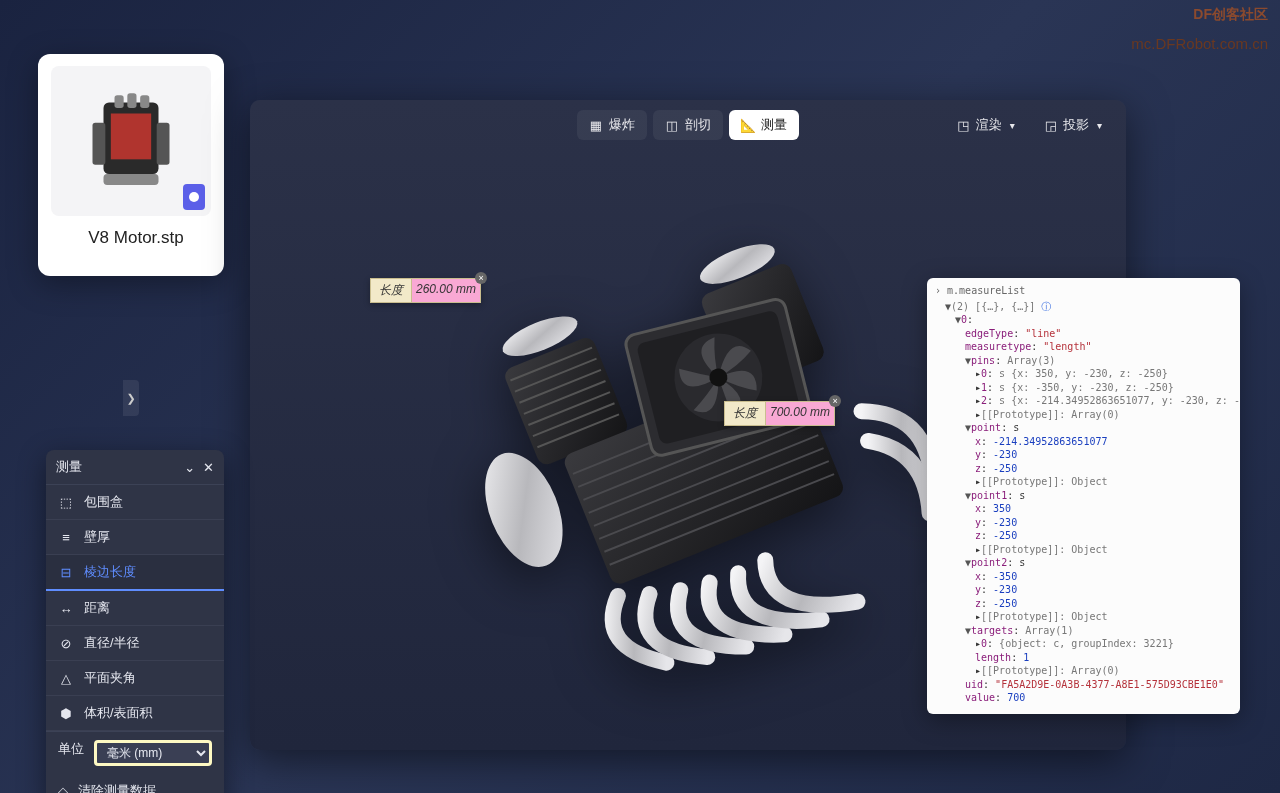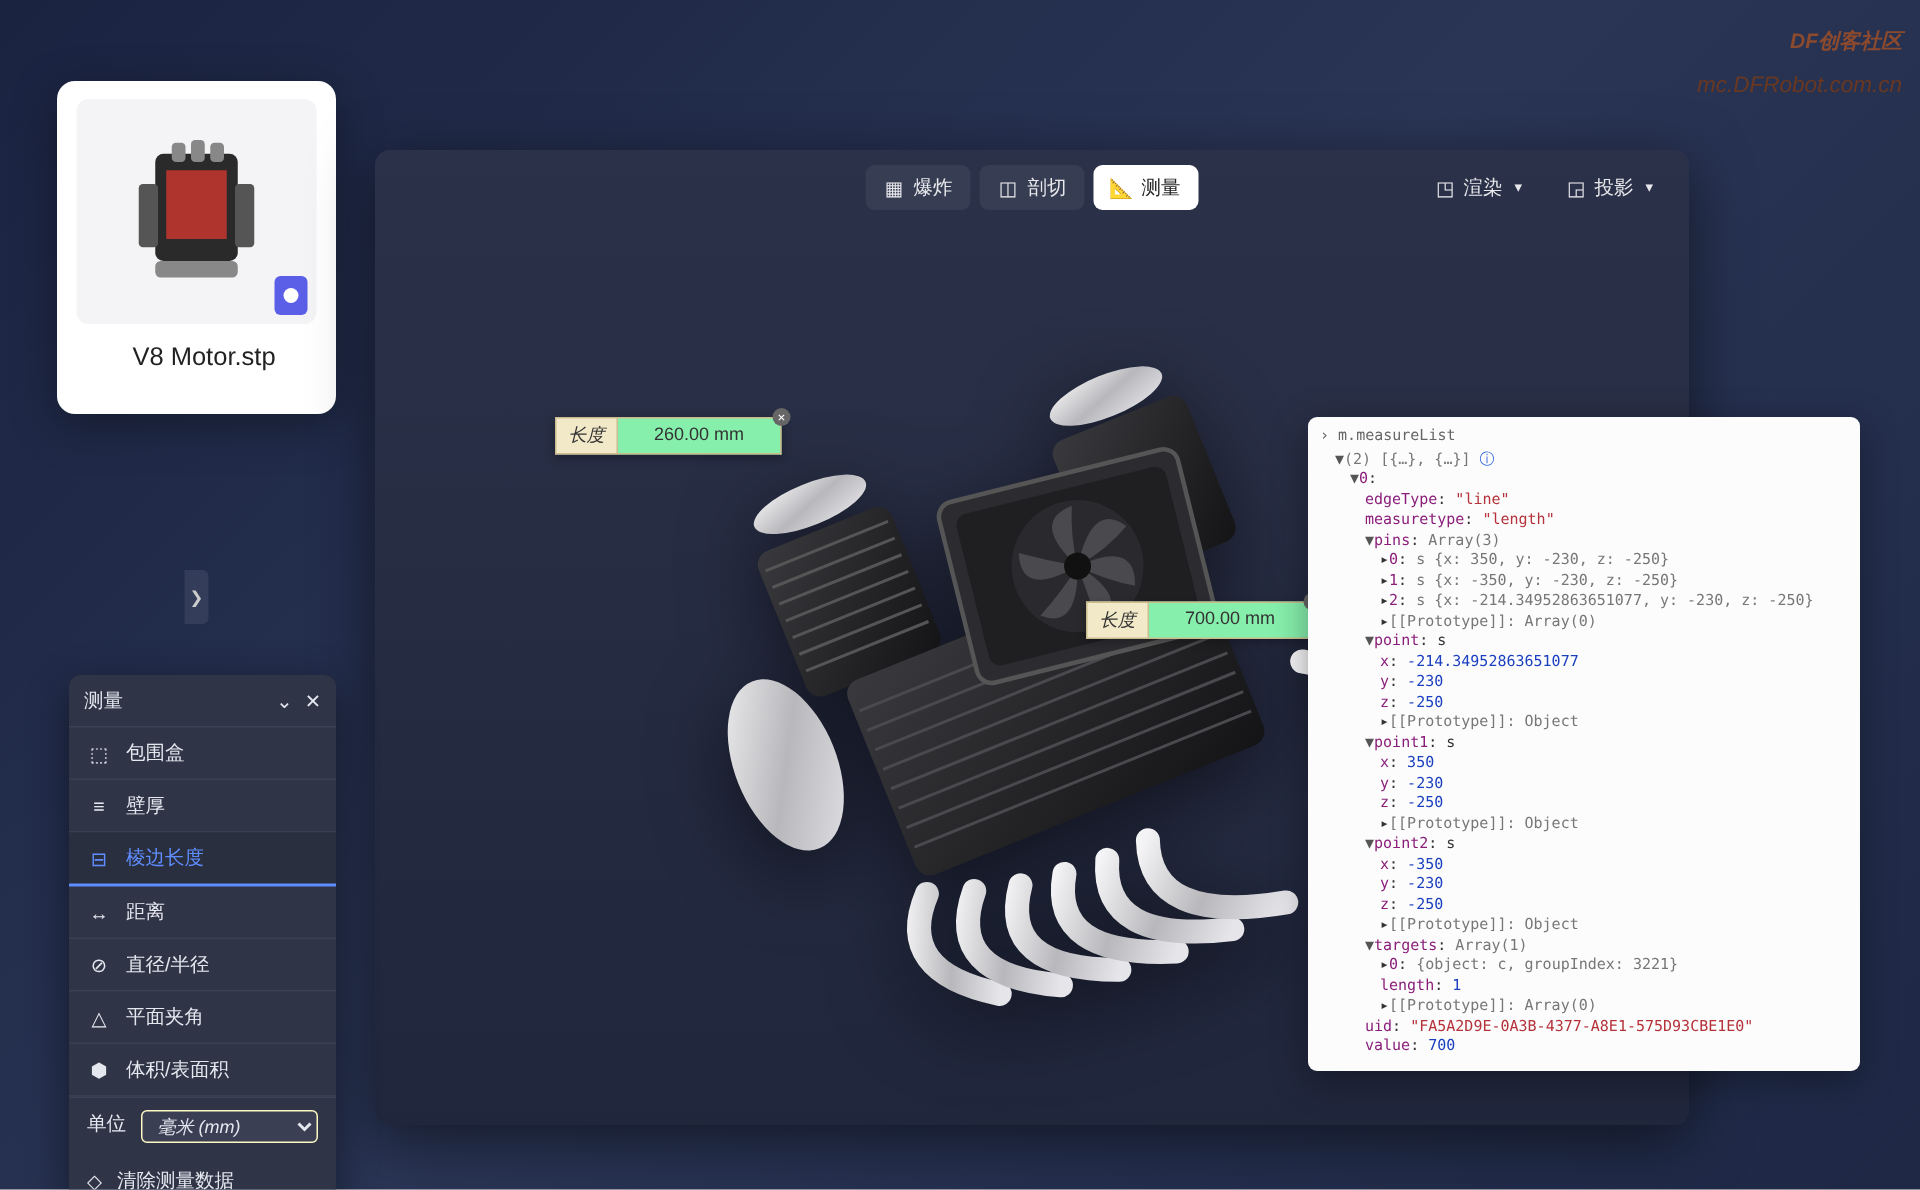--- a/index.html
+++ b/index.html
@@ -3,22 +3,22 @@
 <meta charset="utf-8">
 <style>
 * { margin: 0; padding: 0; box-sizing: border-box; }
 body {
   width: 1280px; height: 793px;
   background: linear-gradient(135deg, #1a2340 0%, #2a3555 50%, #1e2845 100%);
   font-family: -apple-system, "Helvetica Neue", Arial, sans-serif;
   overflow: hidden; position: relative; color: #333;
 }
 .watermark {
-  position: absolute; top: 19px; right: 12px; text-align: right;
-  color: #8b4a2e; font-weight: bold; font-size: 14px; font-style: italic;
+  position: absolute; top: 6px; right: 12px; text-align: right;
+  color: #8b4a2e; font-weight: bold; font-size: 14px;
 }
 .watermark .sub { color: #6a3820; font-size: 15px; font-weight: normal; margin-top: 11px; }
 
 
 .file-card {
   position: absolute; top: 54px; left: 38px; width: 186px; height: 222px;
   background: #fff; border-radius: 12px; box-shadow: 0 8px 30px rgba(0,0,0,.35);
   display: flex; flex-direction: column; align-items: center; padding: 12px;
 }
 .file-thumb {
@@ -65,21 +65,21 @@
   display:flex; align-items:center; justify-content:center;
 }
 .engine { filter: drop-shadow(0 15px 25px rgba(0,0,0,.5)); }
 
 
 .measure-tag {
   position: absolute; display: flex; font-size: 12px;
   box-shadow: 0 2px 6px rgba(0,0,0,.3);
 }
 .measure-tag .lbl { background:#f2e9c9; padding:3px 8px; border:1px solid #c9bd8e;font-style:italic; }
-.measure-tag .val { background:#86efac; padding:3px 24px; border:1px solid #c9bd8e; border-left:none; }
+.measure-tag .val { background:#f9a8d4; padding:3px 4px; border:1px solid #c9bd8e; border-left:none;font-style:italic; }
 .measure-tag .x {
   position:absolute; top:-6px; right:-6px; width:12px; height:12px;
   background:#666; color:#fff; border-radius:50%; font-size:9px; line-height:12px; text-align:center;
 }
 #tag1 { top: 278px; left: 370px; }
 #tag2 { top: 401px; left: 724px; }
 
 
 .side-handle {
   position:absolute; top:380px; left:123px; width:16px; height:36px;
@@ -102,30 +102,30 @@
   display:flex; align-items:center; gap:10px; padding:8px 12px;
   border-bottom:1px solid #3a3f52; cursor:pointer;
 }
 .mp-item.selected { background:#2a2f40; color:#5f8dff; border-bottom:2px solid #5f8dff; }
 .mp-item .mico { width:16px; display:inline-flex; justify-content:center; }
 .mp-unit {
   display:flex; align-items:flex-start; gap:10px; padding:8px 12px;
   border-top:1px solid #3c4256;
 }
 .mp-unit select {
-  flex:1; background:#3a3f54; color:#e5e7ef; border:1px solid #fef9c3;
-  border-radius:4px; padding:2px 6px; font-size:12px;font-style:italic;
+  flex:1; background:#3a3f54; color:#e5e7ef; border:3px solid #fef9c3;
+  border-radius:4px; padding:2px 6px; font-size:12px;
 }
 .mp-clear {
   display:flex; align-items:center; gap:10px; padding:8px 12px; cursor:pointer;
 }
 
 
 .console {
-  position: absolute; top: 278px; right: 40px; width: 368px; height: 436px;
+  position: absolute; top: 278px; right: 40px; width: 313px; height: 436px;
   background: #fcfcfc; border-radius: 6px; box-shadow: 0 6px 24px rgba(0,0,0,.35);
   font-family: Menlo, Consolas, monospace; font-size: 10px; color: #333;
   padding: 6px 8px; overflow: hidden; line-height: 1.35;
 }
 .console .hdr { color:#666; margin-bottom:2px; }
 .console .row { white-space: pre; }
 .k { color:#8a1e7a; } 
 .s { color:#b5323b; } 
 .n { color:#1a3fbf; } 
 .p { color:#777; }    

